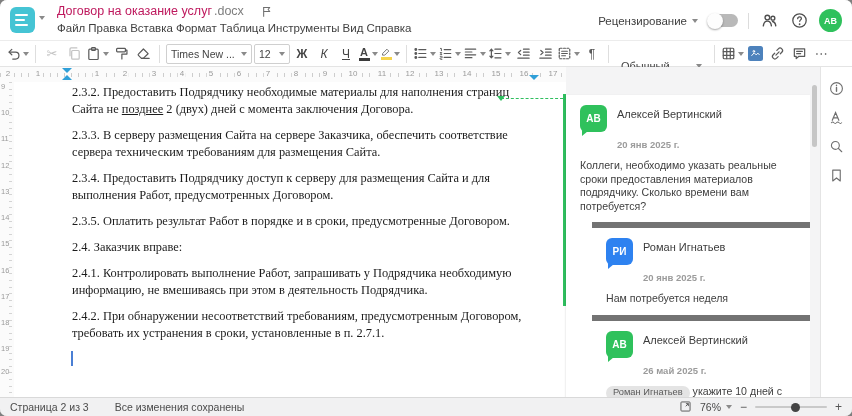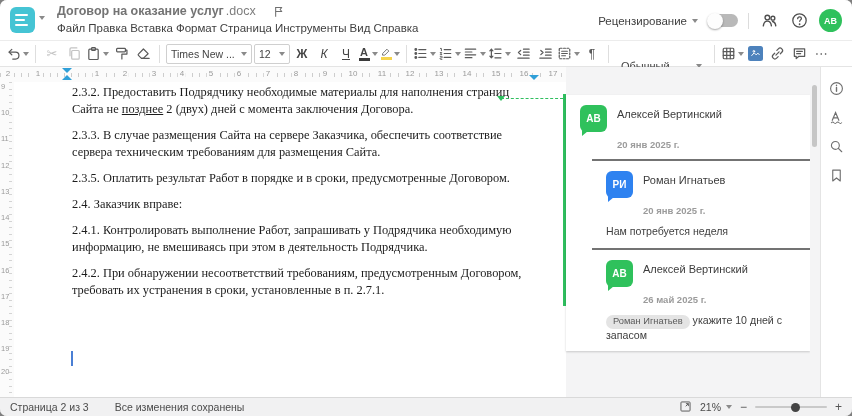--- a/index.html
+++ b/index.html
@@ -7,21 +7,21 @@
   .window { position:relative; width:852px; height:416px; background:#fff; border-radius:7px; overflow:hidden; box-shadow:inset 0 0 0 1px #b9b9b9; }
 
   
   .header { position:absolute; left:0; top:0; width:852px; height:40px; background:#fff; }
   .logo { position:absolute; left:10px; top:7px; width:25px; height:26px; border-radius:6px; background:#45c4d4; display:flex; flex-direction:column; justify-content:center; gap:3px; padding:0 5px; cursor:pointer; }
   .logo i { display:block; height:2px; background:#fff; border-radius:1px; }
   .logo i:nth-child(1){width:13px}.logo i:nth-child(2){width:10px}.logo i:nth-child(3){width:13px}
   .logo-caret { position:absolute; left:39px; top:16px; }
   .caret { display:inline-block; width:0; height:0; border-left:3.5px solid transparent; border-right:3.5px solid transparent; border-top:4px solid #8a8a8a; vertical-align:middle; }
   .title-row { position:absolute; left:57px; top:4px; font-size:12.5px; color:#7d7d7d; display:flex; align-items:center; gap:2px; }
-  .title-row b { color:#737373; font-weight:bold; }
+  .title-row b { color:#be185d; font-weight:normal; }
   .flag-btn { margin-left:14px; display:inline-flex; cursor:pointer; }
   .menu-row { position:absolute; left:57px; top:22px; display:flex; gap:3px; font-size:11.5px; color:#3f3f3f; }
   .menu-row span { cursor:pointer; }
   .header-right { position:absolute; right:10px; top:9px; display:flex; align-items:center; gap:10px; }
   .review-label { font-size:11.5px; color:#3f3f3f; cursor:pointer; display:flex; align-items:center; gap:5px;justify-content:space-between; }
   .toggle { width:30px; height:13px; background:#b9b9b9; border-radius:7px; position:relative; cursor:pointer; }
   .toggle .knob { position:absolute; left:-1px; top:-1.5px; width:16px; height:16px; border-radius:50%; background:#fdfdfd; box-shadow:0 1px 2px rgba(0,0,0,.35); }
   .hdr-sep { width:1px; height:16px; background:#dcdcdc; }
   .hdr-icon { width:20px; height:20px; display:flex; align-items:center; justify-content:center; cursor:pointer; }
   .avatar-chip { width:23px; height:23px; border-radius:50%; background:#2fc15c; color:#fff; font-size:9px; font-weight:bold; display:flex; align-items:center; justify-content:center; cursor:pointer; }
@@ -65,21 +65,21 @@
   .cursor { position:absolute; left:57px; top:269px; width:1.6px; height:15px; background:#4a7fd4; }
 
   .anchor-dash { position:absolute; left:501px; top:16px; width:62px; border-top:1.6px dashed #2fbf5f; }
   .anchor-tri { position:absolute; left:497px; top:14px; width:0; height:0; border-left:4px solid transparent; border-right:4px solid transparent; border-top:5px solid #2fbf5f; }
   .green-line { position:absolute; left:563px; top:12px; width:3px; height:212px; background:#2fbf5f; }
 
   
   .comments { position:absolute; left:566px; top:-15px; width:244px; height:330px; background:#f4f4f5; }
   .comment-card { margin-top:28px; background:#fff; box-shadow:0 1px 2px rgba(0,0,0,.18); }
   .comment { padding:10px 12px 9px 14px; position:relative; }
-  .comment.reply { margin-left:26px; border-top:2px solid #737373; }
+  .comment.reply { margin-left:26px; border-top:6px solid #737373; }
   .c-head { display:flex; gap:10px; align-items:flex-start; }
   .cavatar { flex:none; width:27px; height:27px; border-radius:6px; color:#fff; font-size:10px; font-weight:bold; display:flex; align-items:center; justify-content:center; position:relative; }
   .cavatar:after { content:""; position:absolute; left:2px; bottom:-4px; width:0; height:0; border-top:5px solid; border-right:6px solid transparent; border-top-color:inherit; }
   .av-green { background:#2fc15c; border-top-color:#2fc15c; }
   .av-blue { background:#2e82f0; border-top-color:#2e82f0; }
   .c-name { font-size:11px; font-weight:normal; color:#3c3c3c; line-height:13px; margin-top:3px; }
   .c-date { font-size:9.5px; color:#9b9b9b; margin-top:18px;font-weight:bold; }
   .c-body { font-size:10.6px; color:#3e3e3e; line-height:13.5px; margin-top:9px; }
   .mention-pill { display:inline-block; background:#e4e4e4; color:#5a5a5a; border-radius:8px; padding:1px 7px 2px; font-size:9.3px; line-height:11px; }
 
@@ -120,21 +120,21 @@
             <path d="M4.5 2.5v12"></path>
             <path d="M4.5 3h7.5L10 5.5 12 8H4.5"></path>
           </svg>
       </span>
     </div>
     <div class="menu-row">
       <span>Файл</span>
       <span>Правка</span>
       <span>Вставка</span>
       <span>Формат</span>
-      <span>Страница</span>
+      <span>Таблица</span>
       <span>Инструменты</span>
       <span>Вид</span>
       <span>Справка</span>
     </div>
     <div class="header-right">
       <span class="review-label">
           <span>Рецензирование</span>
           <span class="caret"></span>
         </span>
       <span class="toggle">
@@ -352,21 +352,22 @@
       <span class="vn" style="top:188px">16</span>
       <span class="vn" style="top:214px">17</span>
       <span class="vn" style="top:240px">18</span>
       <span class="vn" style="top:266px">19</span>
       <span class="vn" style="top:289px">20</span>
     </div>
 
     <div class="doc">
       <div class="doc-text">
         <p><span>2.3.2. Предоставить Подрядчику необходимые материалы для наполнения страниц Сайта не </span><span class="ins">позднее</span><span> 2 (двух) дней с момента заключения Договора.</span></p>
-        <p>2.3.3. В случае размещения Сайта на сервере Заказчика, обеспечить соответствие сервера техническим требованиям для размещения Сайта.</p>
+        <p>2.3.3. В серверу размещения Сайта на сервере Заказчика, обеспечить соответствие сервера техническим требованиям для размещения Сайта.</p>
+        <p>2.3.4. Предоставить Подрядчику доступ к серверу для размещения Сайта и для выполнения Работ, предусмотренных Договором.</p>
         <p>2.3.5. Оплатить результат Работ в порядке и в сроки, предусмотренные Договором.</p>
         <p class="gap-before">2.4. Заказчик вправе:</p>
         <p>2.4.1. Контролировать выполнение Работ, запрашивать у Подрядчика необходимую информацию, не вмешиваясь при этом в деятельность Подрядчика.</p>
         <p>2.4.2. При обнаружении несоответствий требованиям, предусмотренным Договором, требовать их устранения в сроки, установленные в п. 2.7.1.</p>
       </div>
       <div class="cursor"></div>
     </div>
 
     <span class="anchor-tri"></span>
     <div class="anchor-dash"></div>
@@ -375,20 +376,21 @@
     <div class="comments">
       <div class="comment-card">
         <div class="comment">
           <div class="c-head">
             <span class="cavatar av-green">АВ</span>
             <span>
               <div class="c-name">Алексей Вертинский</div>
               <div class="c-date">20 янв 2025 г.</div>
             </span>
           </div>
+          <div class="c-body">Коллеги, необходимо указать реальные сроки предоставления материалов подрядчику. Сколько времени вам потребуется?</div>
         </div>
         <div class="comment reply">
           <div class="c-head">
             <span class="cavatar av-blue">РИ</span>
             <span>
               <div class="c-name">Роман Игнатьев</div>
               <div class="c-date">20 янв 2025 г.</div>
             </span>
           </div>
           <div class="c-body">Нам потребуется неделя</div>
@@ -443,21 +445,21 @@
       <span>Все изменения сохранены</span>
     </div>
     <div class="sb-right">
       <span class="fit-icon">
         <svg viewBox="0 0 16 16">
             <rect x="2.4" y="2.4" width="11.2" height="11.2" rx="1"></rect>
             <path d="M9 4.5h2.5V7M11.3 4.7 8.6 7.4" stroke-linecap="round"></path>
           </svg>
       </span>
       <span class="zoom-combo">
-        <span>21%</span>
+        <span>76%</span>
         <span class="caret"></span>
       </span>
       <span class="zbtn">−</span>
       <span class="zslider">
           <span class="dot"></span>
         </span>
       <span class="zbtn">+</span>
     </div>
   </div>
 

